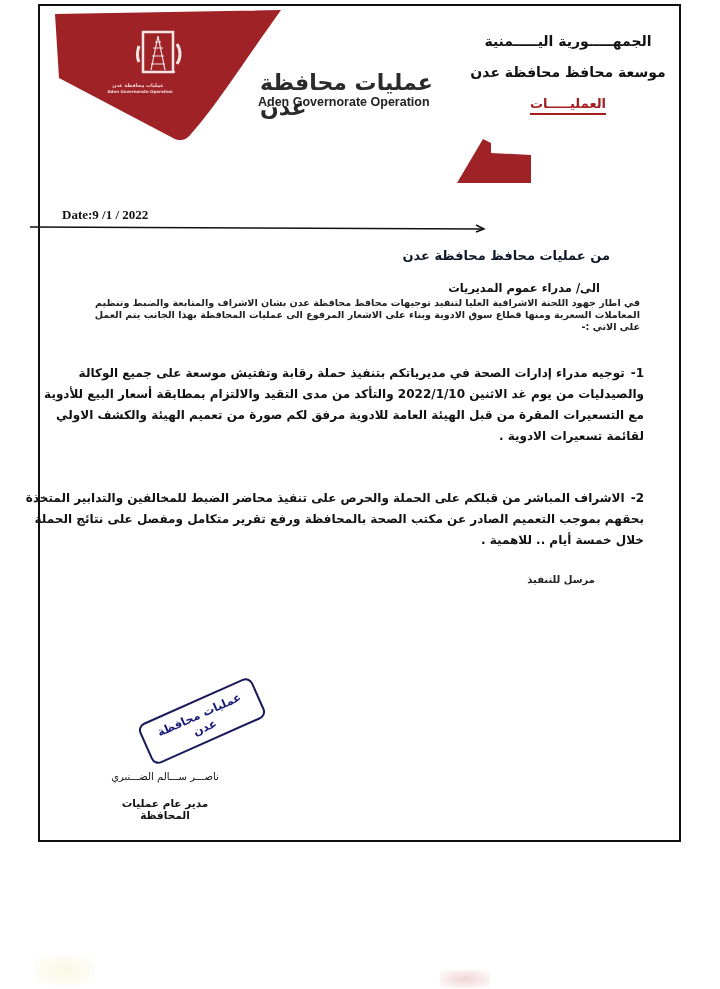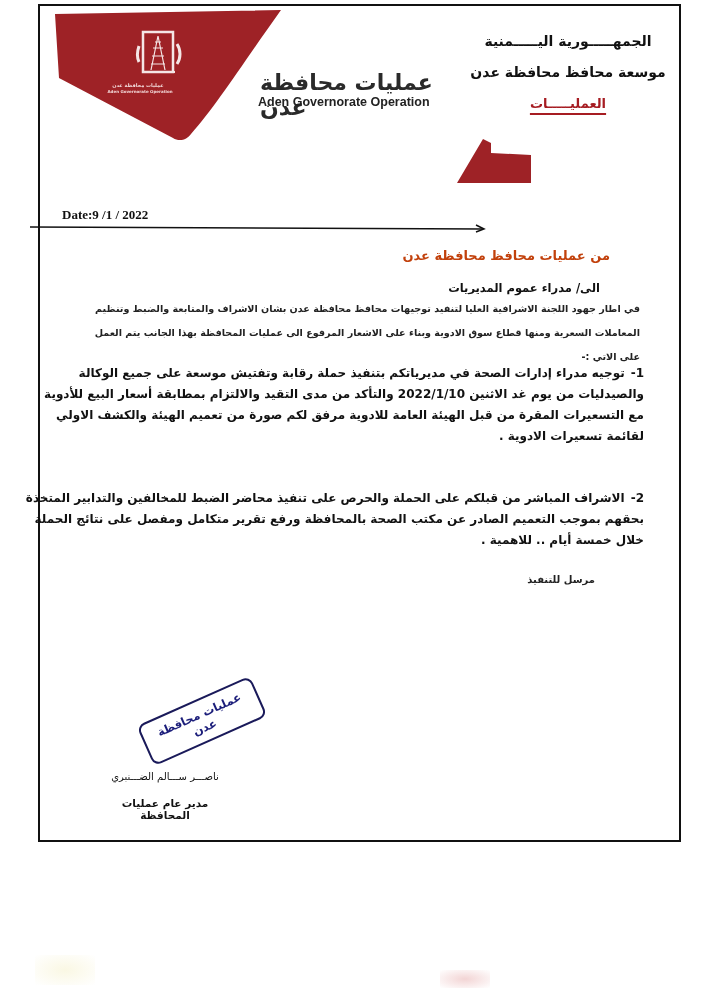--- a/index.html
+++ b/index.html
@@ -23,23 +23,23 @@
   .brand-en {
     position:absolute; left:258px; top:95px; font-family:"Liberation Sans", sans-serif; font-weight:bold; font-size:12.5px; color:#222;
   }
   .gov-header { position:absolute; right:52px; top:26px; width:200px; direction:rtl; text-align:center;margin-left:17px; }
   .gov-line { font-family:"DejaVu Sans", sans-serif; font-weight:bold; font-size:14px; color:#111; height:31px; line-height:31px; white-space:nowrap; }
   .gov-line.red { color:#a61c22; text-decoration:underline; text-decoration-thickness:2px; text-underline-offset:5px; font-size:13px; }
   .tab-shape { position:absolute; left:455px; top:135px; }
   .date-label { position:absolute; left:62px; top:194px; font-family:"Liberation Serif", serif; font-weight:bold; font-size:13px; color:#111;margin-top:13px; }
   .arrow-line { position:absolute; left:28px; top:222px; }
   .body-block { position:absolute; direction:rtl; text-align:right; font-family:"DejaVu Sans", sans-serif; }
-  .from-line { right:110px; top:248px; font-weight:bold; font-size:13px; color:#c2410c; }
+  .from-line { right:110px; top:248px; font-weight:bold; font-size:13px; color:#0f172a; }
   .to-line { right:120px; top:281px; font-weight:bold; font-size:11.5px; color:#111; }
-  .intro { right:80px; top:297px; width:560px; font-size:9.6px; font-weight:bold; line-height:24px; color:#222; }
+  .intro { right:80px; top:297px; width:560px; font-size:9.6px; font-weight:bold; line-height:12px; color:#222; }
   .item { font-size:12px; font-weight:bold; line-height:21px; color:#111;text-align:right; }
   .item1 { right:76px; top:363px; width:600px; }
   .item2 { right:76px; top:488px; width:620px; }
   .item-num { display:inline-block; margin-left:6px; }
   .closing { right:125px; top:574px; font-size:10px; font-weight:bold; color:#222; }
   .stamp {
     position:absolute; left:140px; top:699px; width:120px; height:40px;
     border:2.5px solid #1a1a5a; border-radius:8px; transform:rotate(-24deg);
     display:flex; align-items:center; justify-content:center; background:rgba(255,255,255,0.6);
   }

